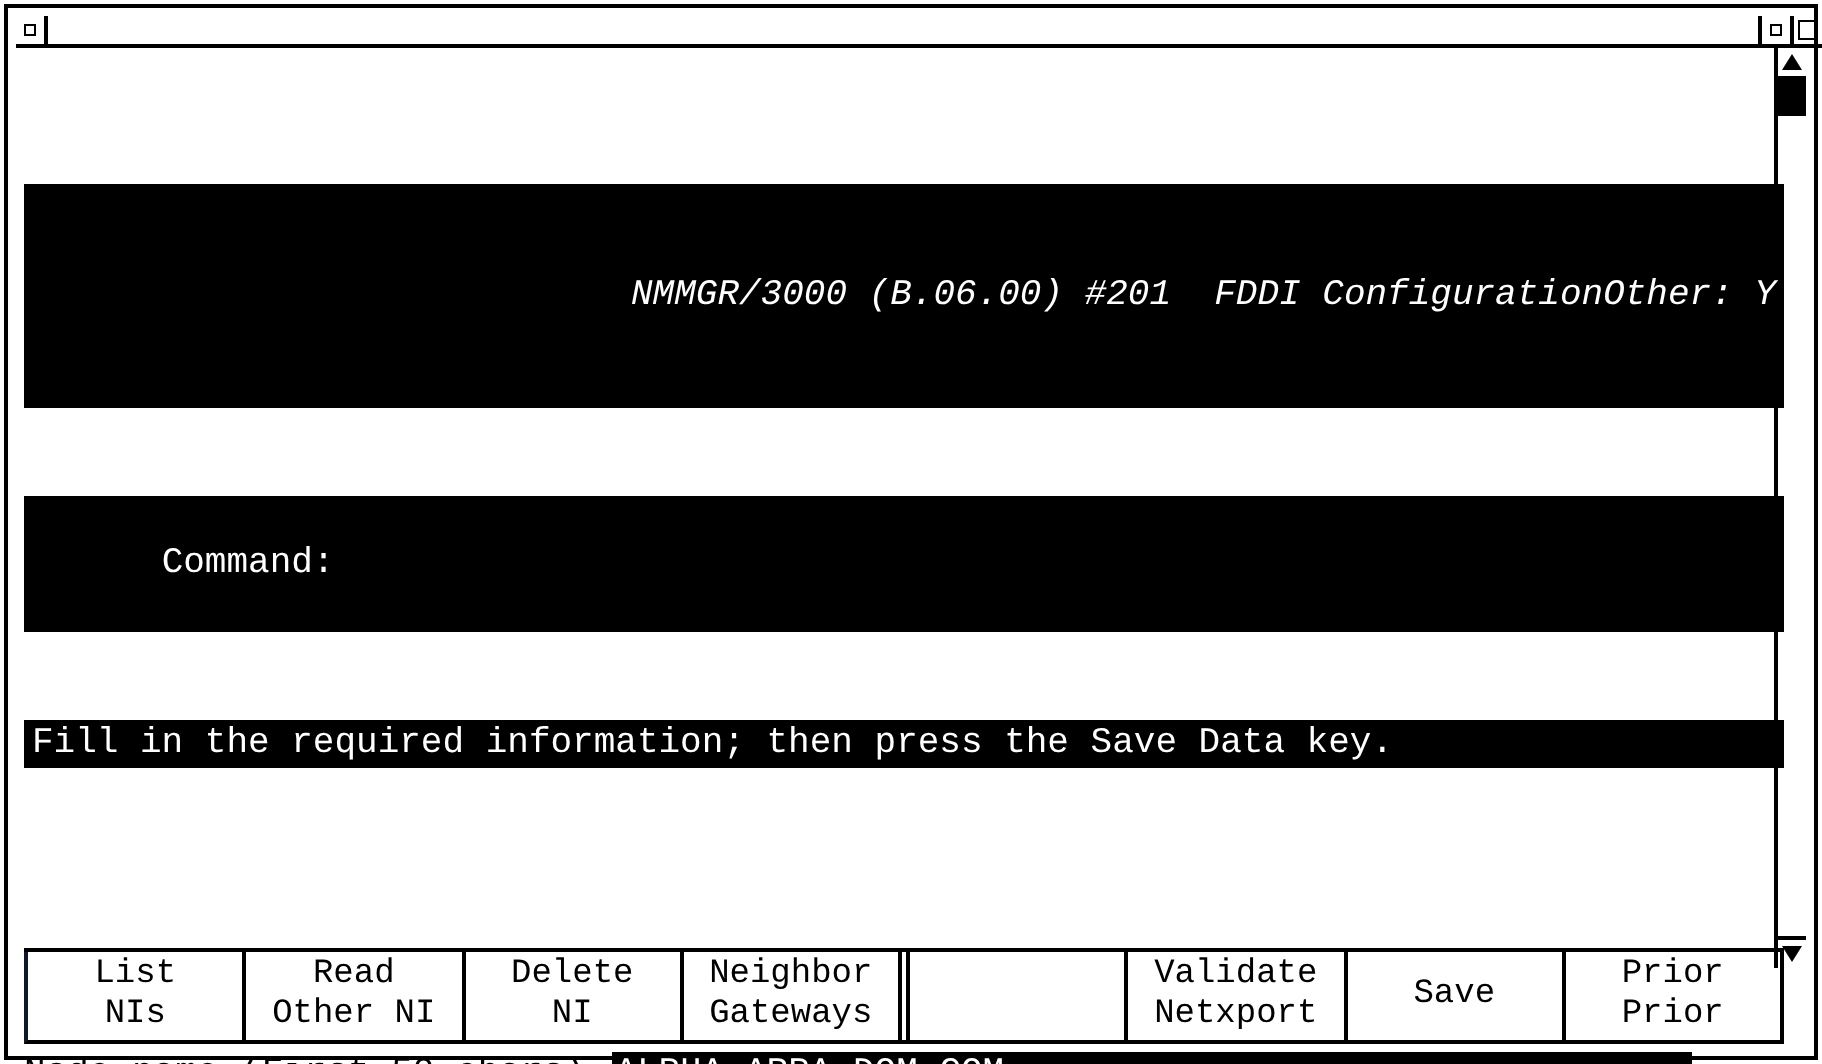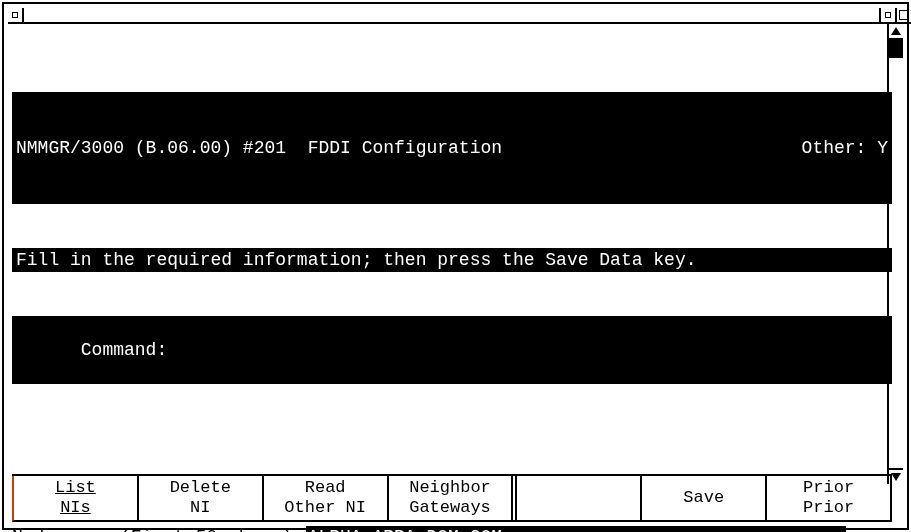--- a/index.html
+++ b/index.html
@@ -117,21 +117,21 @@
   .softkeys .key {
     flex: 1;
     border-left: 2px solid #000;
     border-bottom: 2px solid #000;
     display: flex; flex-direction: column;
     align-items: center; justify-content: center;
     text-align: center;
     font-size: 17px;
     line-height: 20px;
   }
-  .softkeys .key:first-child { border-left: 2px solid #c2410c; text-decoration: underline; }
+  .softkeys .key:first-child { border-left: 2px solid #0f172a; }
   .softkeys .key:last-child { border-right: 2px solid #000; text-align: right; }
   .softkeys .gap {
     width: 4px;
     border-left: 2px solid #000;
     border-bottom: 2px solid #000;
   }
 </style>
 </head>
 <body>
 
@@ -154,29 +154,29 @@
     <div class="arrow-up"></div>
     <div class="track">
       <div class="thumb"></div>
     </div>
     <div class="arrow-down"></div>
   </div>
 
   <div class="content">
 
     <div class="header-inv">
-      <span style="display:flex; justify-content:space-between;">
+      <span style="display:flex; justify-content:flex-end;font-style:italic;">
         <span>NMMGR/3000 (B.06.00) #201  FDDI Configuration</span>
         <span>Other: Y</span>
       </span>
     </div>
-    <div class="header-inv">Fill in the required information; then press the Save Data key.</div>
     <div class="header-inv">
       <span>Command:</span><span class="fld" style="min-width:1px;"></span>
     </div>
+    <div class="header-inv">Fill in the required information; then press the Save Data key.</div>
 
     <div style="height:10px"></div>
 
     <div class="row">
       <span class="lbl">Node name (First 50 chars) </span>
       <span class="fld" style="min-width:540px;">ALPHA.ARPA.DOM.COM</span>
     </div>
 
     
 
@@ -207,37 +207,41 @@
     
 
   </div>
 
   <div class="softkeys">
     <div class="key">
       <span>List</span>
       <span>NIs</span>
     </div>
     <div class="key">
+      <span>Read</span>
+      <span>Other NI</span>
+    </div>
+    <div class="key">
       <span>Delete</span>
       <span>NI</span>
     </div>
     <div class="key">
-      <span>Read</span>
-      <span>Other NI</span>
-    </div>
-    <div class="key">
       <span>Neighbor</span>
       <span>Gateways</span>
     </div>
     <div class="gap"></div>
     <div class="key">
       <span></span>
       <span></span>
     </div>
     <div class="key">
+      <span>Validate</span>
+      <span>Netxport</span>
+    </div>
+    <div class="key">
       <span>Save</span>
       <span></span>
     </div>
     <div class="key">
       <span>Prior</span>
       <span>Prior</span>
     </div>
   </div>
 
 </div>

